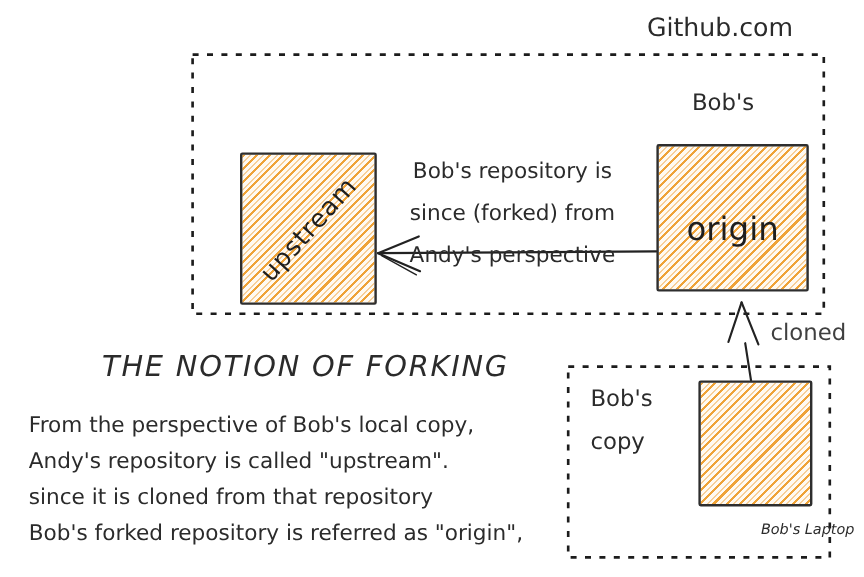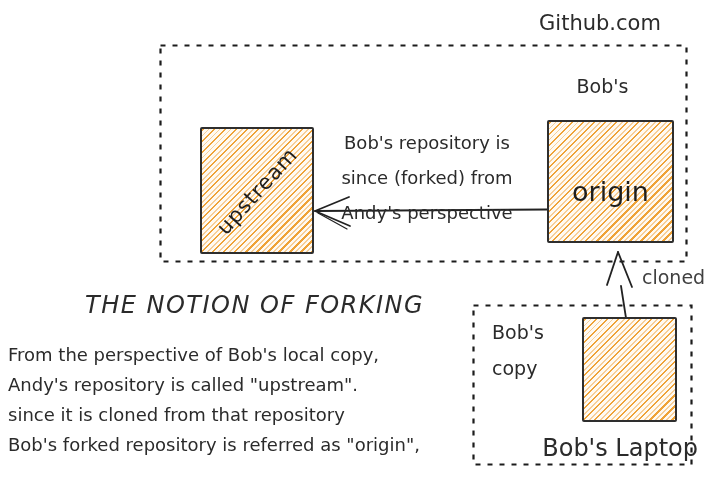--- a/index.html
+++ b/index.html
@@ -31,23 +31,23 @@
   .repo-origin .lbl{margin-bottom:18px;}
   .repo-local{left:582px;top:317px;width:91px;height:101px;}
   .github-label{left:525px;top:11px;width:150px;font-size:21px;}
   .andys-label{left:198px;top:80px;width:114px;font-size:19px;}
   .bobs-label{left:547px;top:75px;width:111px;font-size:19px;}
   .fork-note{left:310px;top:89px;width:234px;font-size:18px;line-height:35px;margin-top:36px;}
   .fork-note span{display:block;}
   .cloned-label{left:642px;top:266px;font-size:19px;color:#404040;}
   .local-copy-label{left:492px;top:314px;font-size:19px;line-height:36px;}
   .local-copy-label span{display:block;}
-  .laptop-label{left:526px;top:434px;width:172px;text-align:right;font-size:24px;}
+  .laptop-label{left:540px;top:434px;width:172px;text-align:right;font-size:12px;font-style:italic;}
   .caption-title{left:57px;top:291px;font-size:24px;font-style:italic;letter-spacing:1.5px;margin-left:28px;}
-  .caption-text{left:8px;top:340px;font-size:18px;line-height:30px;}
+  .caption-text{left:24px;top:340px;font-size:18px;line-height:30px;}
   .caption-text span{display:block;}
 </style>
 </head>
 <body>
 
 <div class="canvas">
 
   <svg class="layer" viewBox="0 0 720 481">
 
     <rect x="160.5" y="45.5" width="526" height="216" fill="none" stroke="#1c1c1c" stroke-width="2.2" stroke-dasharray="5 7"></rect>

